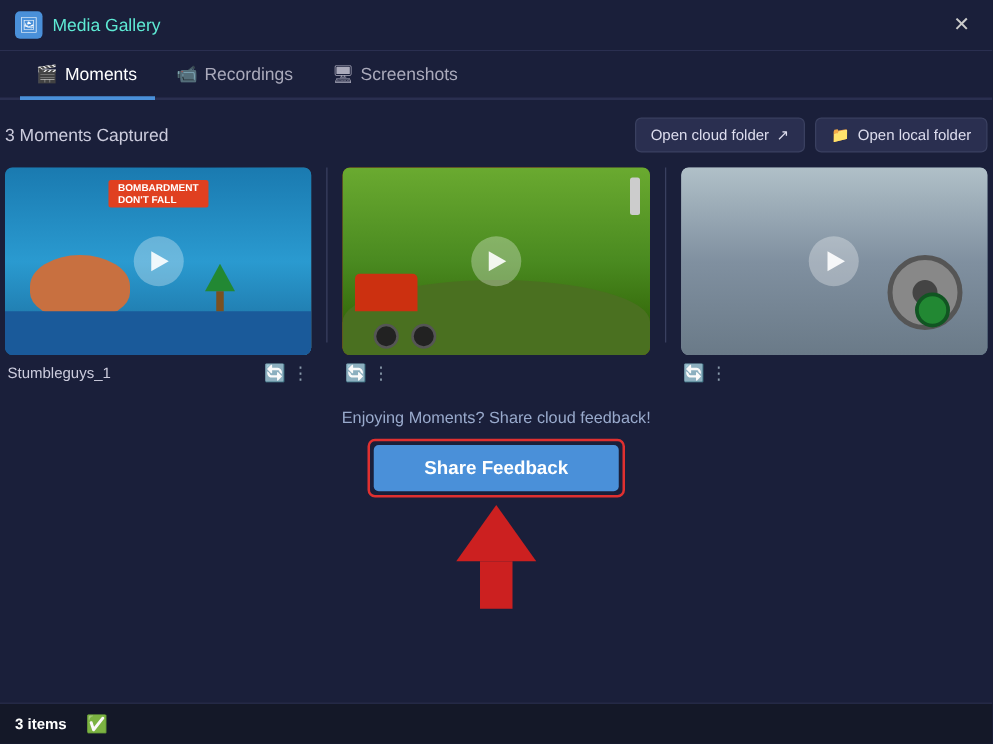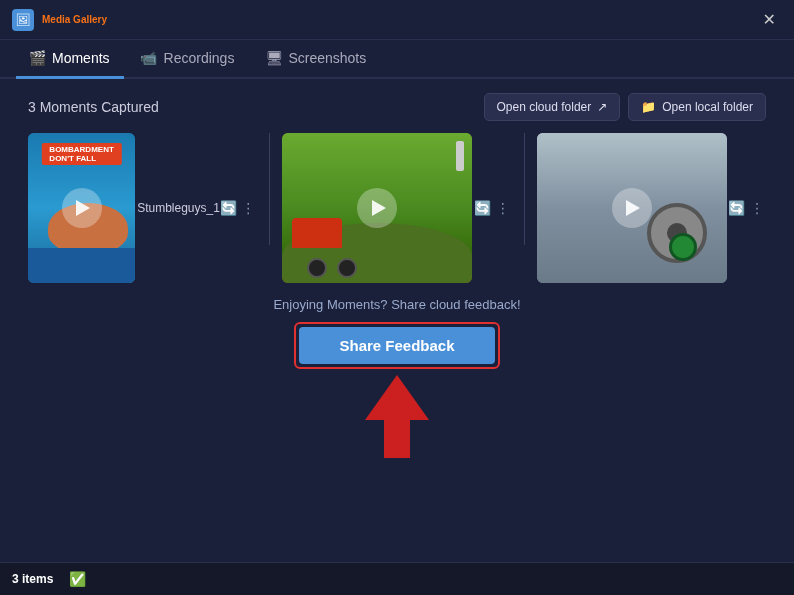--- a/index.html
+++ b/index.html
@@ -31,23 +31,23 @@
       width: 22px;
       height: 22px;
       background: #4a90d9;
       border-radius: 4px;
       display: flex;
       align-items: center;
       justify-content: center;
       font-size: 12px;
     }
     .title-text {
-      font-size: 10px;
-      font-weight: 700;
-      color: #f97316;
+      font-size: 14px;
+      font-weight: 400;
+      color: #5eead4;
     }
     .close-btn {
       font-size: 16px;
       color: #aaa;
       cursor: pointer;
       background: none;
       border: none;
       color: #ccc;
       padding: 2px 6px;
     }
@@ -80,21 +80,21 @@
     .tab-icon {
       width: 16px;
       height: 16px;
       display: inline-flex;
       align-items: center;
       justify-content: center;
     }
 
     
     .content {
-      padding: 14px 28px;
+      padding: 14px 4px;
     }
 
     
     .header-row {
       display: flex;
       align-items: center;
       justify-content: space-between;
       margin-bottom: 12px;
     }
     .moments-count {
@@ -121,21 +121,21 @@
 
     
     .thumbnails-grid {
       display: flex;
       gap: 12px;
       margin-bottom: 10px;
     }
     .thumb-container {
       flex: 1;
       display: flex;
-      flex-direction: row;
+      flex-direction: column;
     }
     .thumb {
       width: 100%;
       height: 150px;
       border-radius: 6px;
       overflow: hidden;
       position: relative;
       background: #2a3050;
     }
     .thumb-1 {

